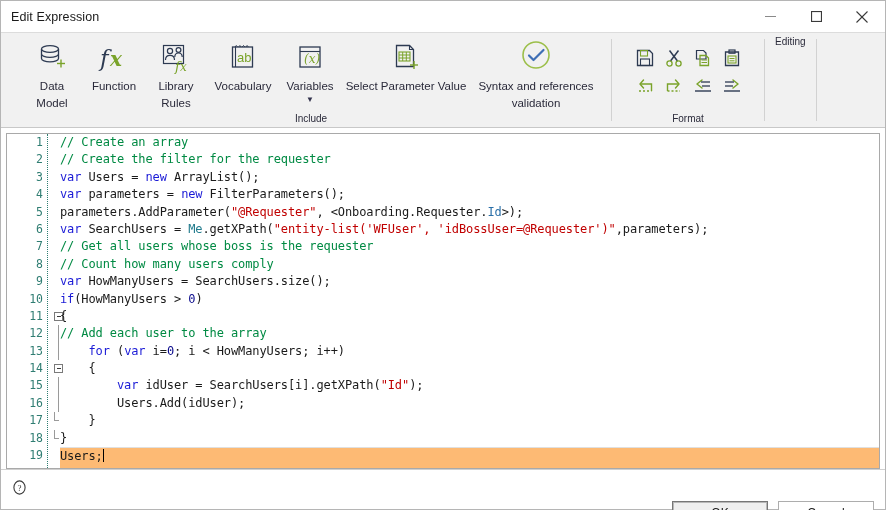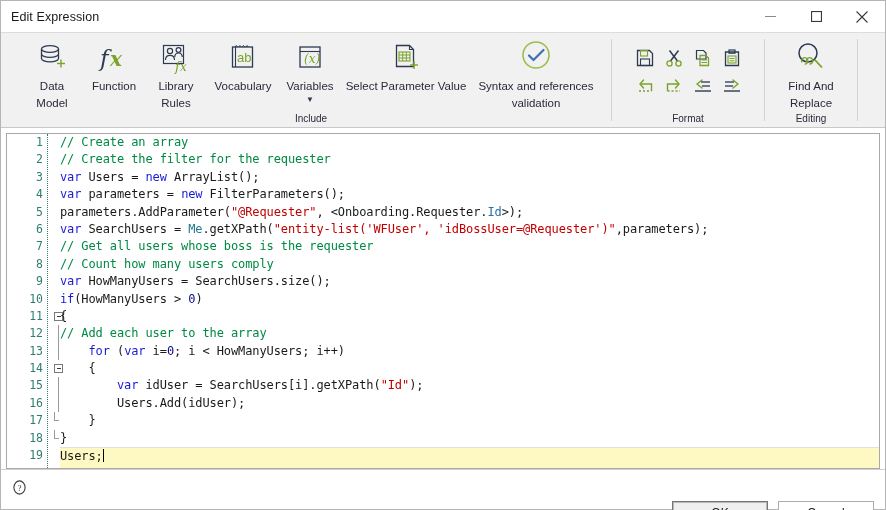--- a/index.html
+++ b/index.html
@@ -192,21 +192,21 @@
   .cl {
     height: 17.4px;
     line-height: 17.4px;
     font-family: "DejaVu Sans Mono", monospace;
     font-size: 12px;
     white-space: pre;
     color: #1a1a1a;
     letter-spacing: -0.1px;
   }
   .cl.current {
-    background: #fef9c3;
+    background: #fdba74;
     border-top: 1px solid #e0e0e0;
     border-bottom: 7px solid #a3a3a3;
     height: 31px;
     line-height: 17px;
   }
   .cmt { color: #008a43; }
   .kw  { color: #1a1ad6; }
   .str { color: #c00000; }
   .num { color: #0a0a8c; }
   .me  { color: #1f7a8c; }
@@ -453,34 +453,20 @@
           </div>
 
         </div>
       </div>
       <div class="group-label">Format</div>
     </div>
 
     <div class="group-sep"></div>
 
     <div class="ribbon-group">
-      <div class="group-items">
-        <div class="big-btn wide">
-          <div class="ico">
-            <svg width="36" height="34" viewBox="0 0 36 34">
-              <circle cx="15" cy="12" r="9" fill="none" stroke="#2d3a52" stroke-width="1.5"></circle>
-              <line x1="21.5" y1="18.5" x2="29" y2="26.5" stroke="#7aa32a" stroke-width="1.8"></line>
-              <path d="M9 21.5 a3.2 3.2 0 1 1 2.6 1.6" fill="none" stroke="#7aa32a" stroke-width="1.3"></path>
-              <path d="M16.5 23 a3.2 3.2 0 1 0 -2.6 -1.6" fill="none" stroke="#7aa32a" stroke-width="1.3"></path>
-            </svg>
-          </div>
-          <div class="lbl">Find And
-Replace</div>
-        </div>
-      </div>
       <div class="group-label">Editing</div>
     </div>
 
     <div class="group-sep"></div>
 
   </div>
 
   <div id="editor-wrap">
     <div id="gutter">
       <div id="gutter-line"></div>

